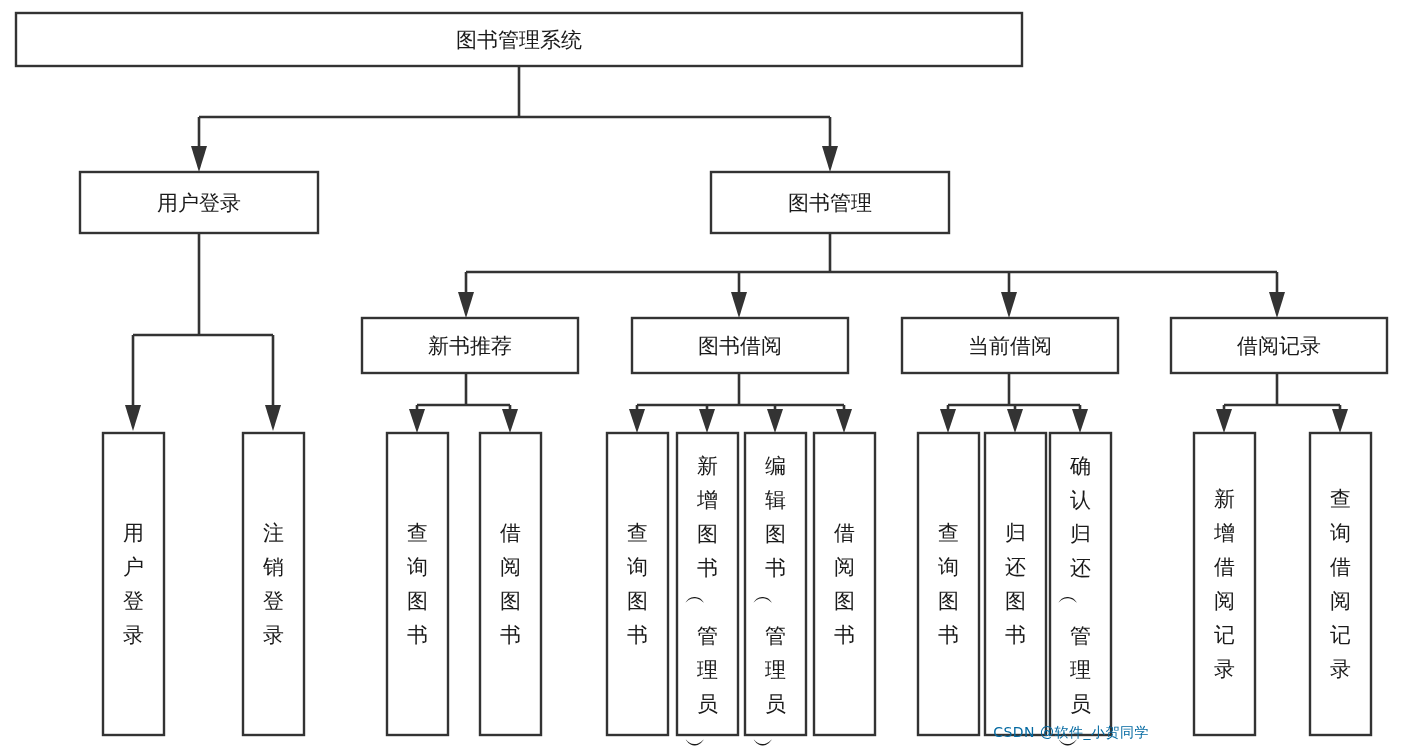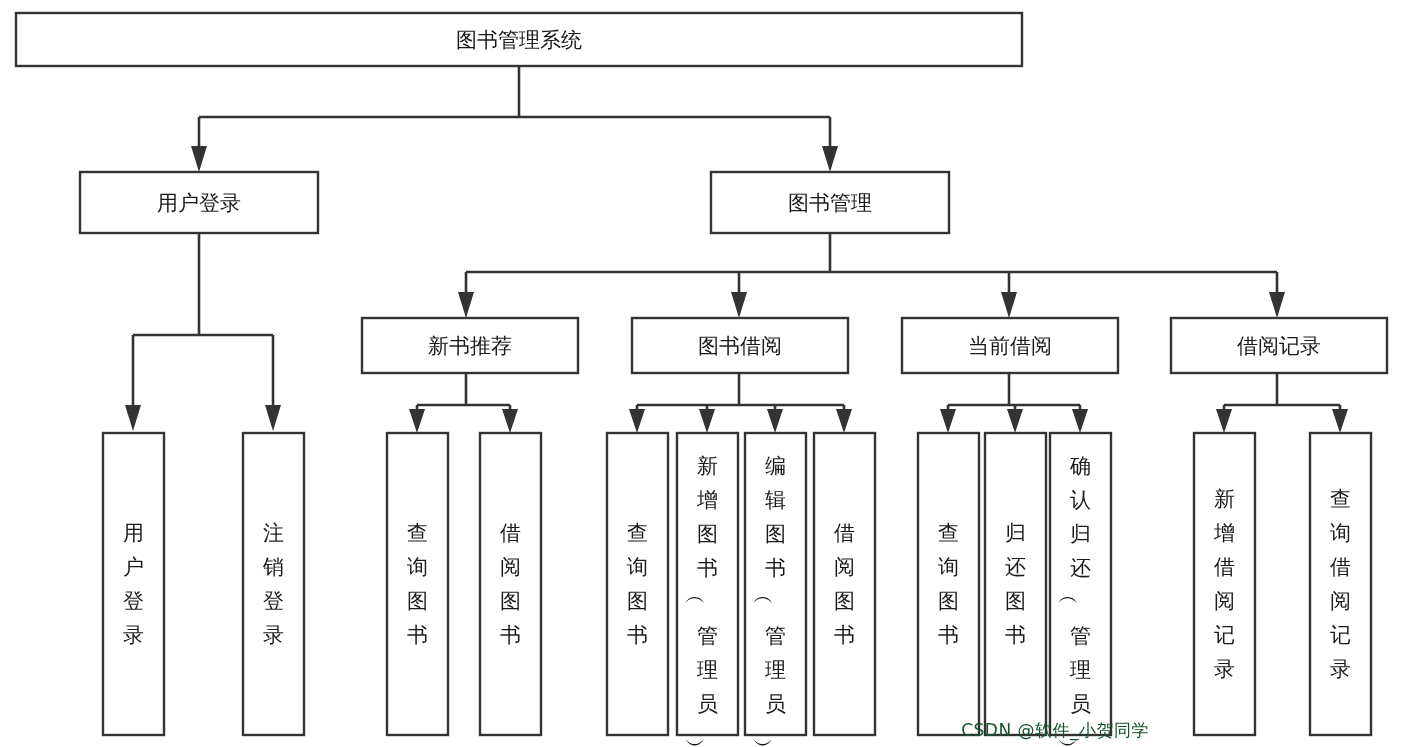--- a/index.html
+++ b/index.html
@@ -53,22 +53,22 @@
     font-family: "DejaVu Sans", "Liberation Sans", sans-serif;
     font-size: 21px;
     fill: #1a1a1a;
     text-anchor: middle;
   }
   .watermark {
     position: absolute;
     right: 12px;
     bottom: 5px;
     font-family: "DejaVu Sans", "Liberation Sans", sans-serif;
-    font-size: 17px;
-    color: #14532d;
+    font-size: 14px;
+    color: #0369a1;
     white-space: nowrap;
     letter-spacing: 0.5px;
   }
 </style>
 </head>
 <body>
 
 <div id="diagram-root">
 
   <svg class="diagram" viewBox="0 0 1405 747">

